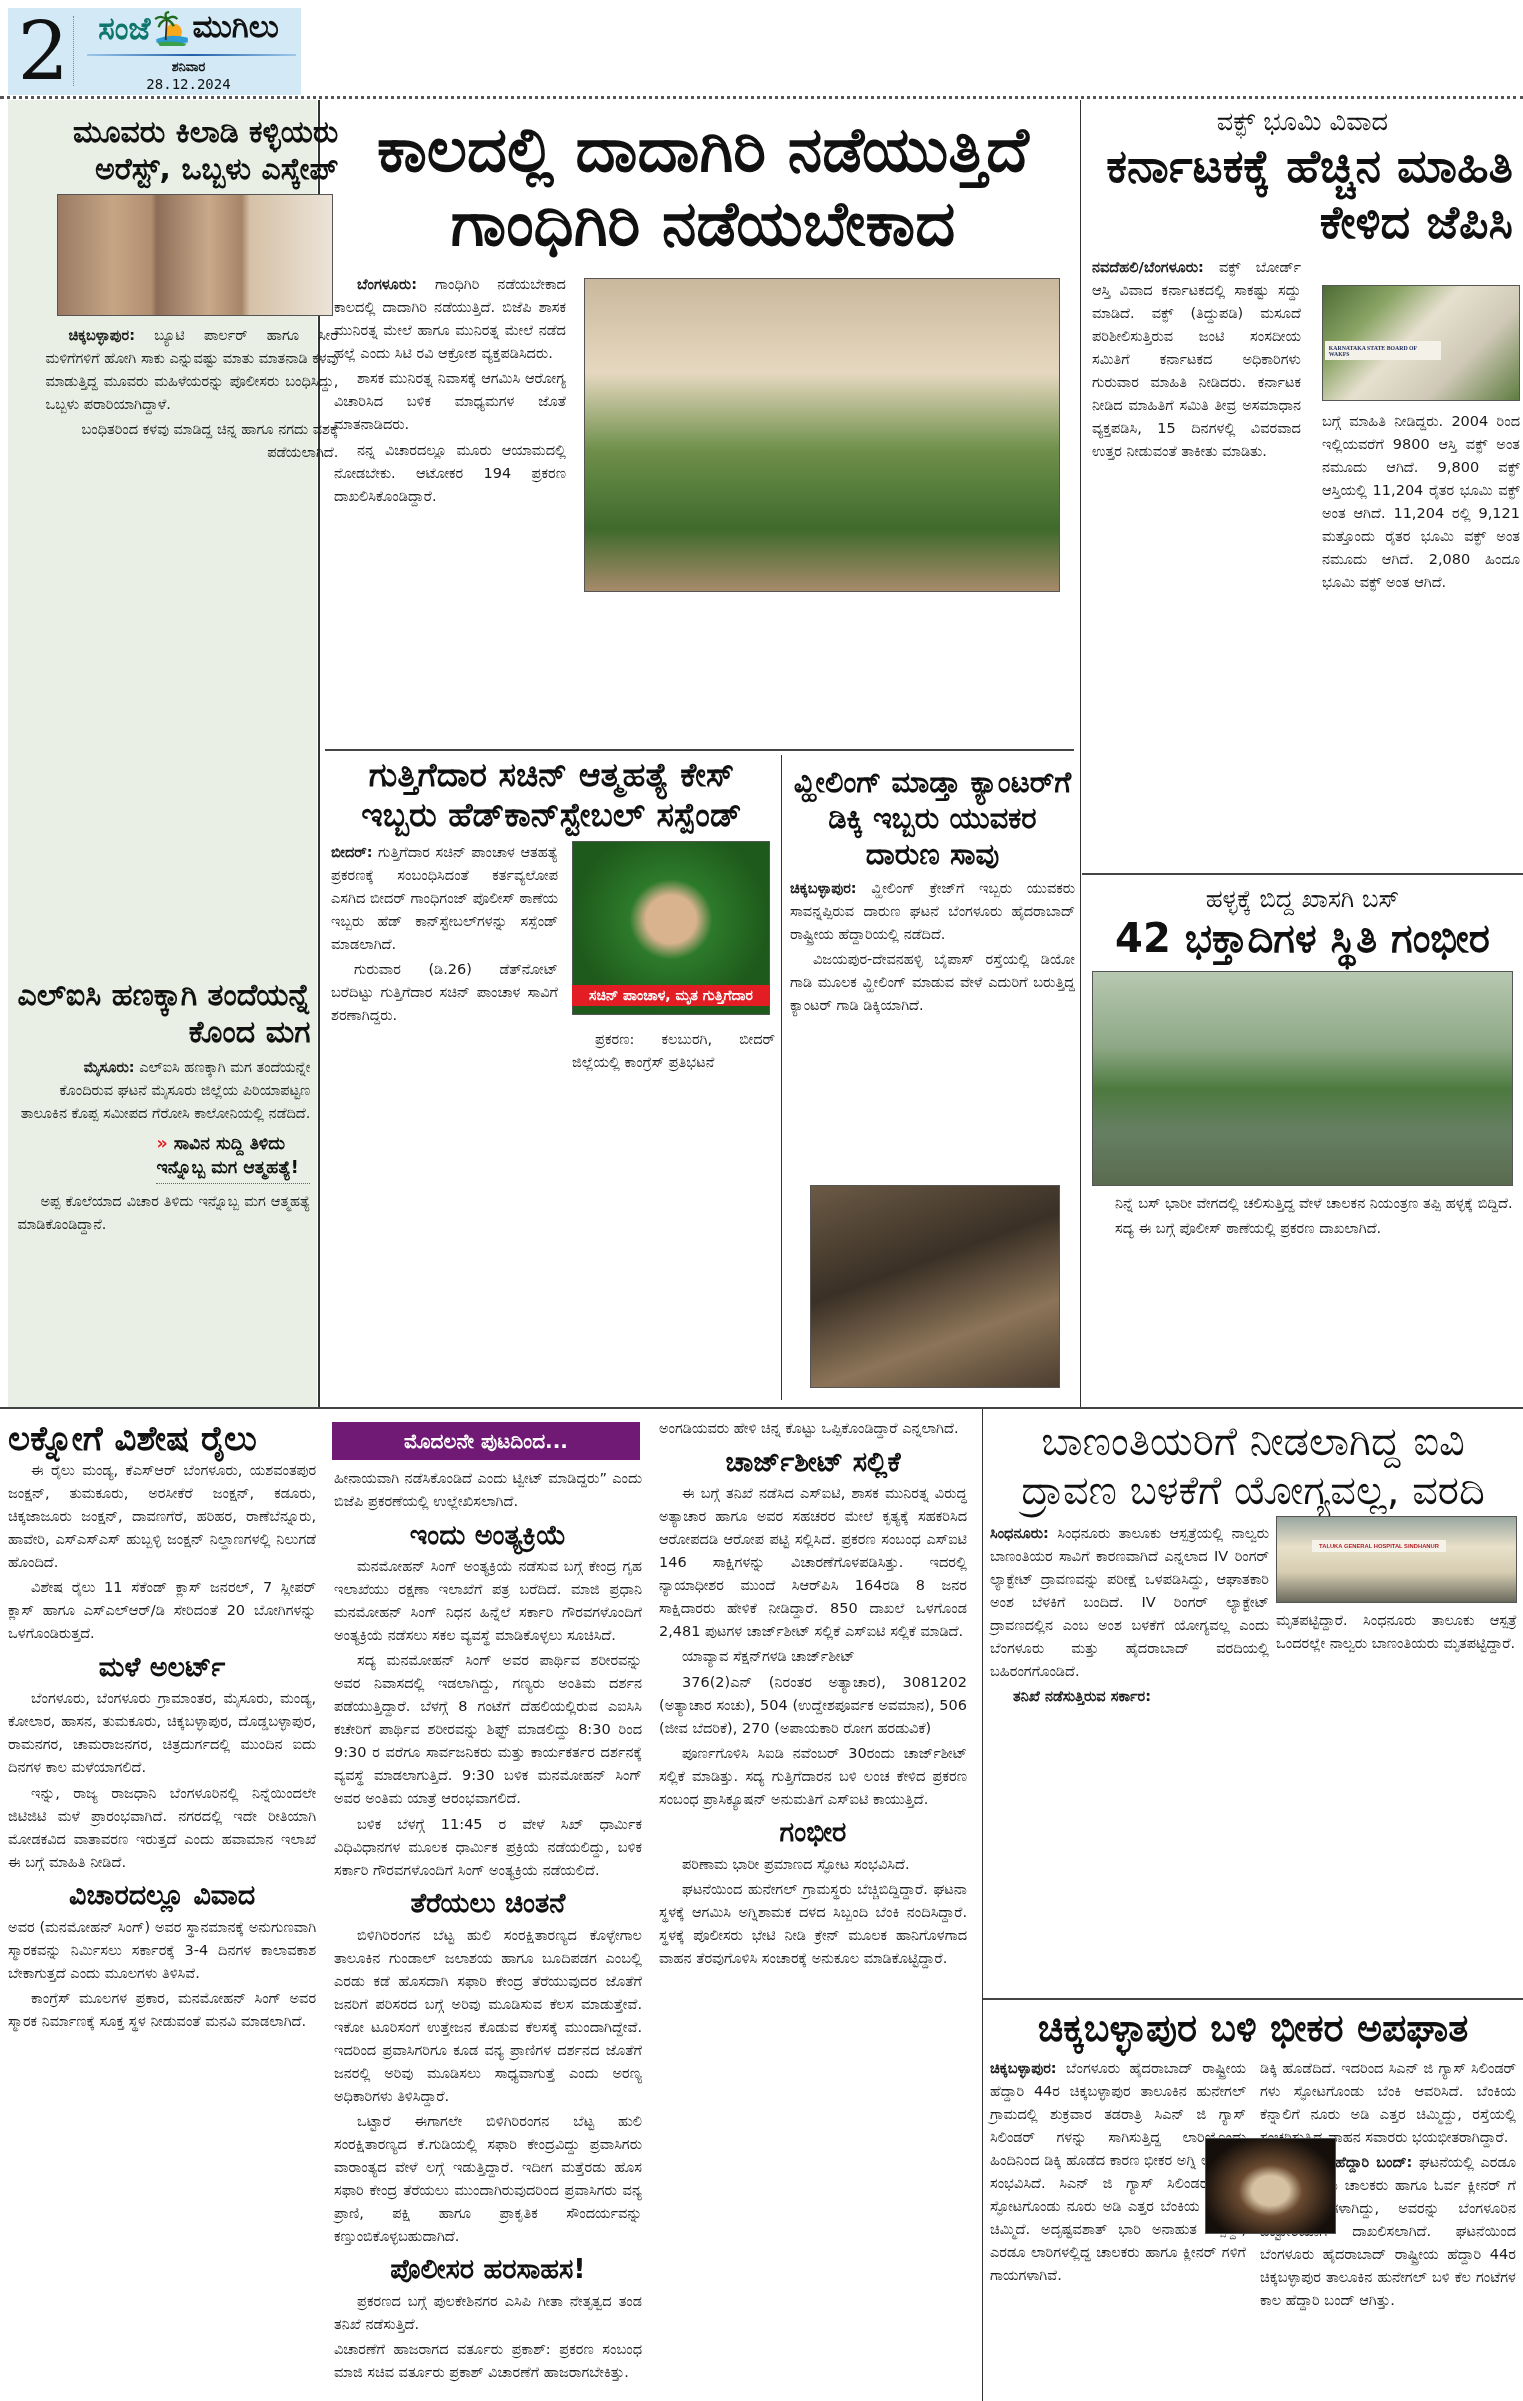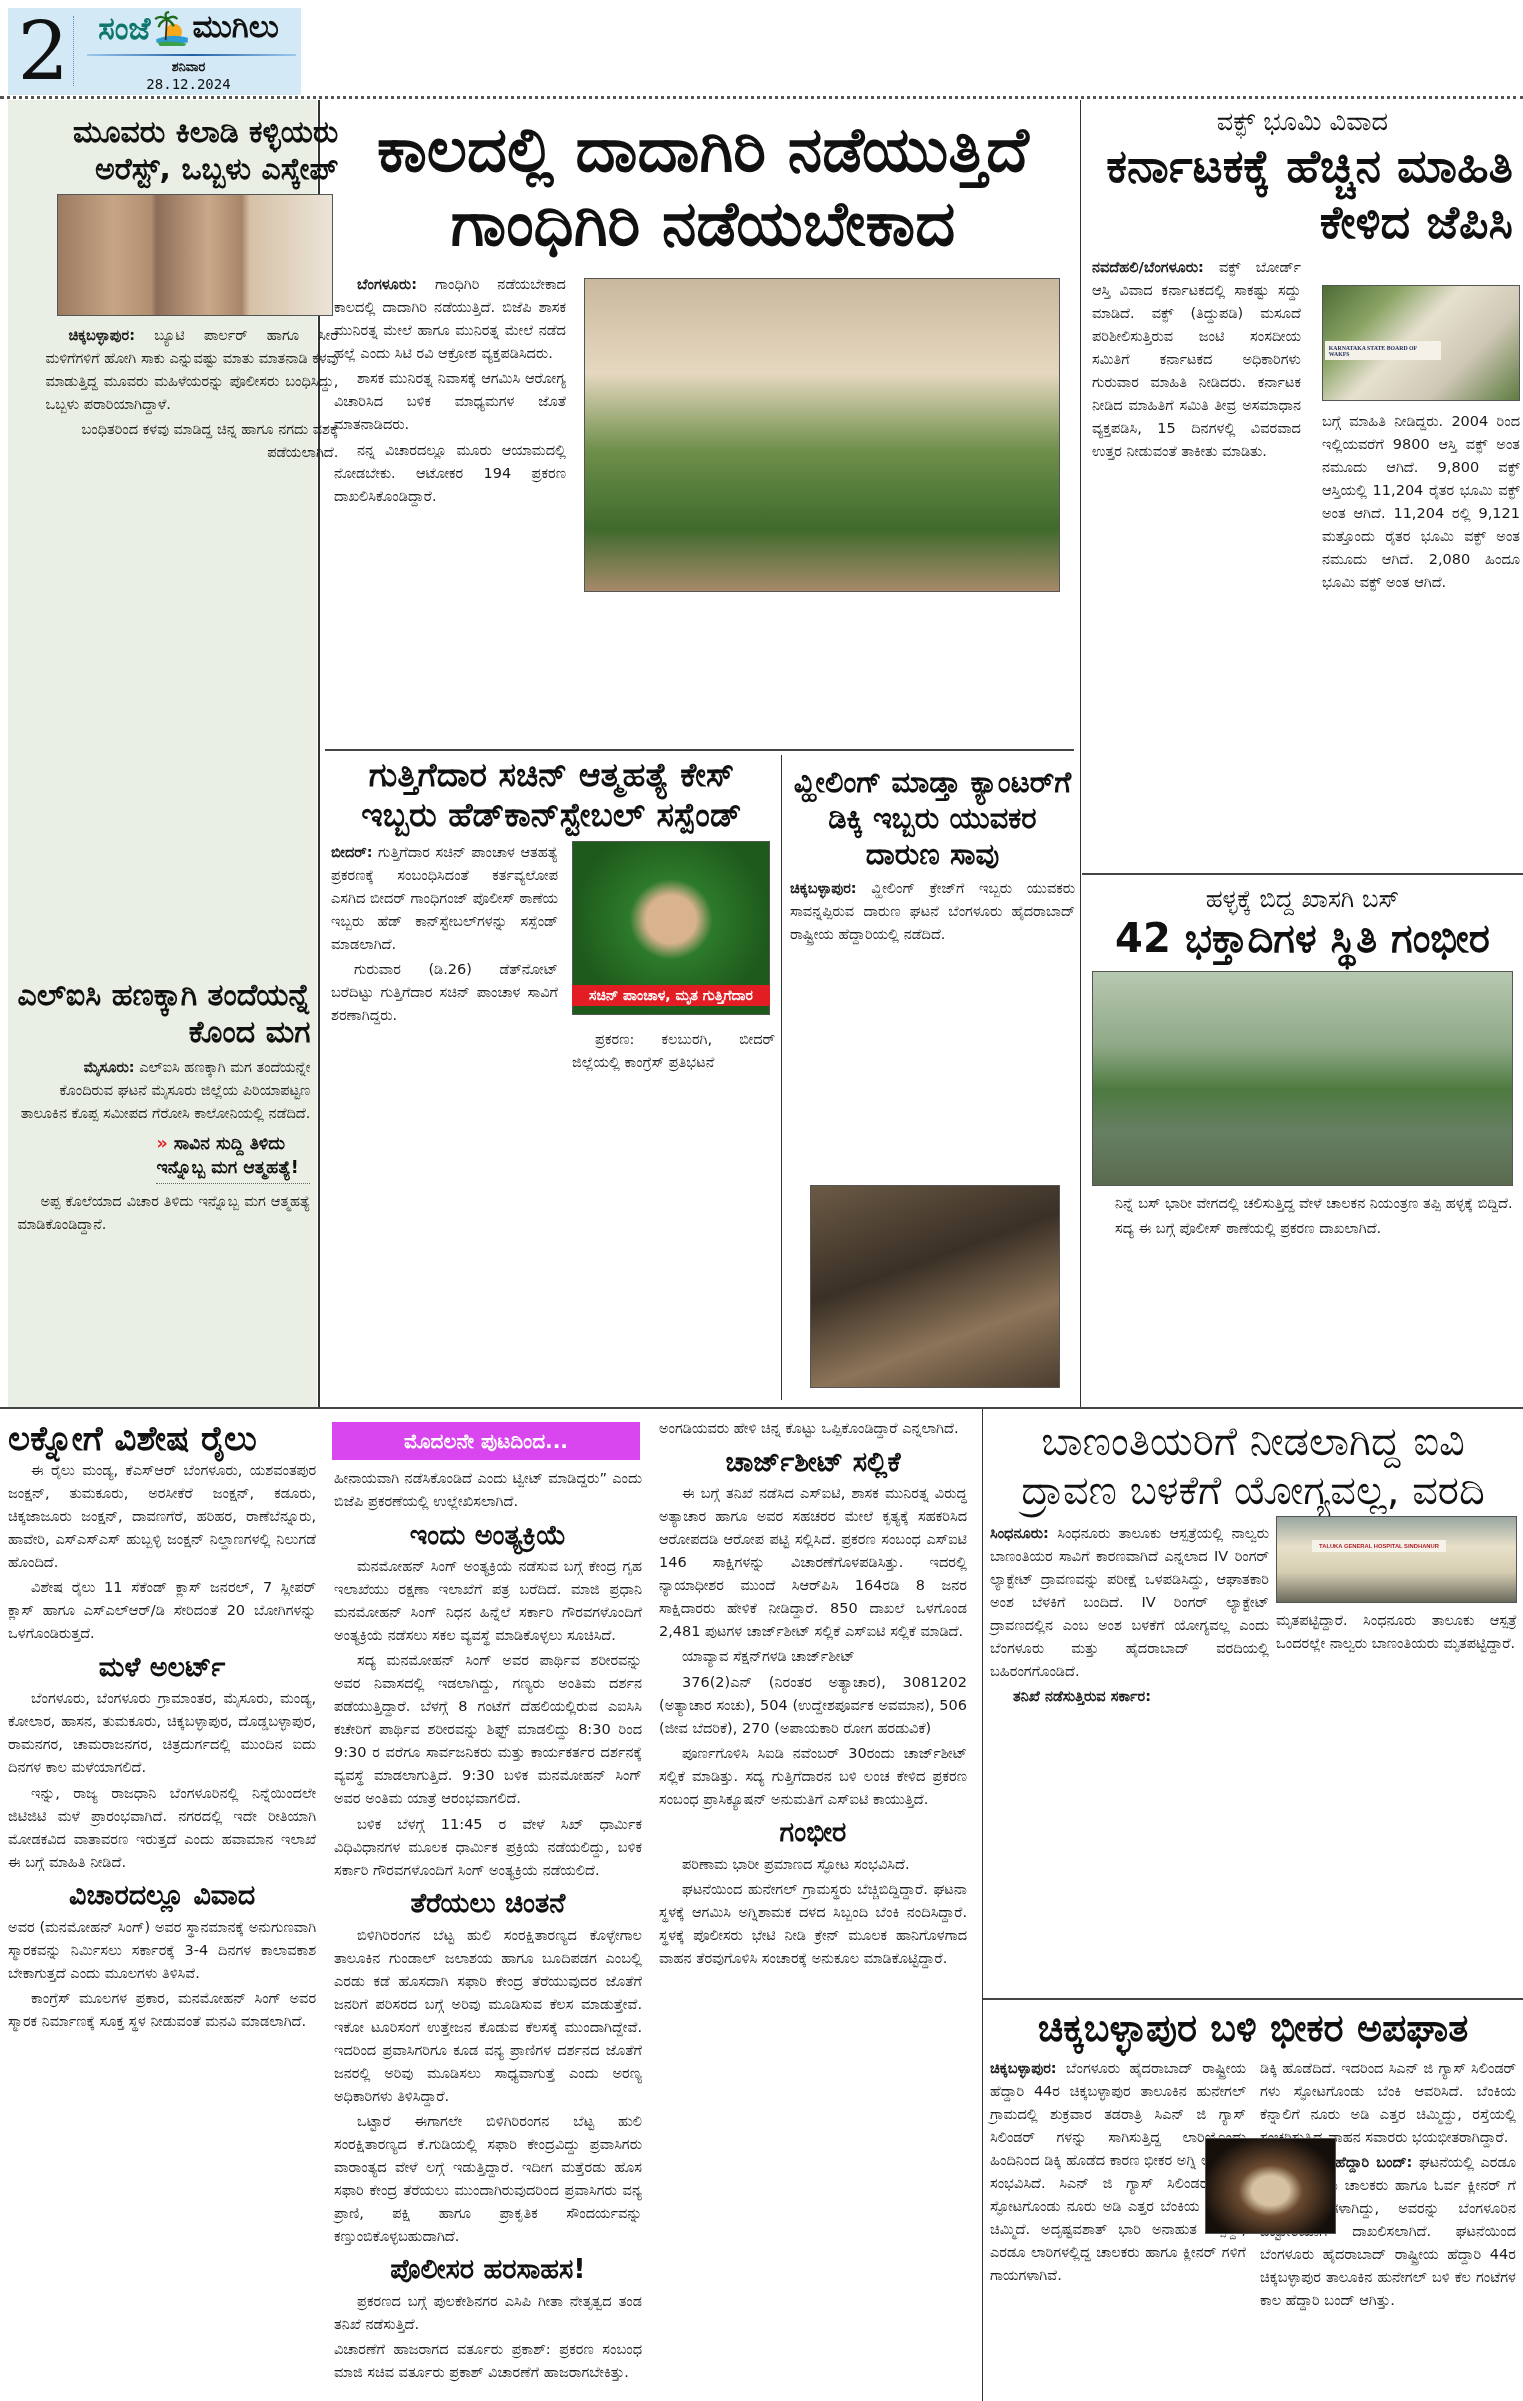--- a/index.html
+++ b/index.html
@@ -35,21 +35,21 @@
   .photo-sachin { background: radial-gradient(ellipse at 50% 45%, #d9b28e 0 18%, #2d7a2a 30%, #1e5a1c 70%); }
   .photo-body { background: linear-gradient(160deg,#6b5a45 0%,#3a3026 40%,#8c7458 70%,#4b3d2f 100%); }
   .photo-waqf { background: linear-gradient(135deg,#4e6b36 0%,#8aa464 25%,#e6e0cf 45%,#cfc8b6 70%,#5f7d41 100%); }
   .photo-bus { background: linear-gradient(180deg,#b7c8b0 0%,#8ea886 35%,#4d7a3f 55%,#667f63 75%,#5a6b4e 100%); }
   .photo-hospital { background: linear-gradient(180deg,#9aa7a0 0%,#e8e0c9 35%,#d6cdb2 65%,#6a6a5c 100%); }
   .photo-truck { background: radial-gradient(ellipse at 50% 55%, #d6c2a3 0 20%, #6a4a30 35%, #150f0b 75%); }
 
   .caption-red { position: absolute; background: #e21d24; color: #fff; font-weight: bold; font-size: 14px; text-align: center; line-height: 21px; }
 
   .green-bg { background: #e9efe4; }
-  .section-dark { background: #d946ef; color: #fff; font-weight: bold; text-align: center; }
+  .section-dark { background: #701a75; color: #fff; font-weight: bold; text-align: center; }
   .pull { color: #111; font-weight: bold; font-size: 17.4px; line-height: 24.4px; }
   .pull .chev { color: #e31b23; }
 </style>
 </head>
 <body>
 
 <div id="masthead" class="abs"></div>
 <div id="page-num" class="abs">2</div>
 <div id="mast-sep" class="abs"></div>
 <div id="brand" class="abs">
@@ -121,20 +121,21 @@
 <div class="caption-red" style="left:572px;top:985px;width:198px;">ಸಚಿನ್ ಪಾಂಚಾಳ, ಮೃತ ಗುತ್ತಿಗೆದಾರ</div>
 <div class="abs body-text" style="left:572px;top:1028px;width:203px;">
   <p>ಪ್ರಕರಣ: ಕಲಬುರಗಿ, ಬೀದರ್ ಜಿಲ್ಲೆಯಲ್ಲಿ ಕಾಂಗ್ರೆಸ್ ಪ್ರತಿಭಟನೆ</p>
 </div>
 <div class="vrule" style="left:781px;top:755px;height:645px;width:1.2px;"></div>
 
 <article class="abs" style="left:790px;top:764px;width:285px;">
   <h2 class="hl" style="font-size:29px;line-height:36px;text-align:center;">ವ್ಹೀಲಿಂಗ್ ಮಾಡ್ತಾ ಕ್ಯಾಂಟರ್‌ಗೆ ಡಿಕ್ಕಿ ಇಬ್ಬರು ಯುವಕರ ದಾರುಣ ಸಾವು</h2>
   <div class="body-text" style="margin-top:4.6px;">
     <p class="noindent"><span class="dateline">ಚಿಕ್ಕಬಳ್ಳಾಪುರ:</span> <span>ವ್ಹೀಲಿಂಗ್ ಕ್ರೇಜ್‌ಗೆ ಇಬ್ಬರು ಯುವಕರು ಸಾವನ್ನಪ್ಪಿರುವ ದಾರುಣ ಘಟನೆ ಬೆಂಗಳೂರು ಹೈದರಾಬಾದ್ ರಾಷ್ಟ್ರೀಯ ಹೆದ್ದಾರಿಯಲ್ಲಿ ನಡೆದಿದೆ.</span></p>
+    <p>ವಿಜಯಪುರ-ದೇವನಹಳ್ಳಿ ಬೈಪಾಸ್ ರಸ್ತೆಯಲ್ಲಿ ಡಿಯೋ ಗಾಡಿ ಮೂಲಕ ವ್ಹೀಲಿಂಗ್ ಮಾಡುವ ವೇಳೆ ಎದುರಿಗೆ ಬರುತ್ತಿದ್ದ ಕ್ಯಾಂಟರ್ ಗಾಡಿ ಡಿಕ್ಕಿಯಾಗಿದೆ.</p>
   </div>
 </article>
 <div class="photo photo-body" style="left:810px;top:1185px;width:250px;height:203px;"></div>
 
 <div class="vrule" style="left:1080px;top:100px;height:1307px;width:1.2px;"></div>
 
 <article class="abs" style="left:1092px;top:105px;width:421px;">
   <div style="font-size:25.6px;text-align:center;line-height:33px;">ವಕ್ಫ್ ಭೂಮಿ ವಿವಾದ</div>
   <h2 class="hl" style="font-size:46px;line-height:56px;text-align:right;">ಕರ್ನಾಟಕಕ್ಕೆ ಹೆಚ್ಚಿನ ಮಾಹಿತಿ ಕೇಳಿದ ಜೆಪಿಸಿ</h2>
   <div class="body-text" style="width:209px;margin-top:5.8px;float:left;">

